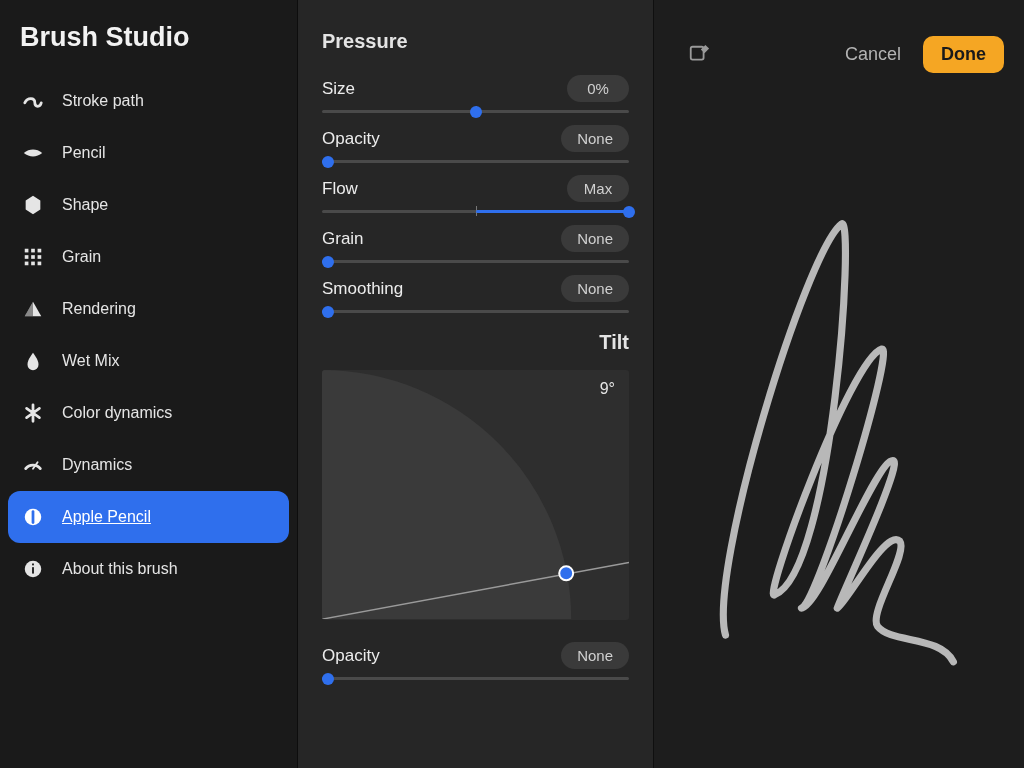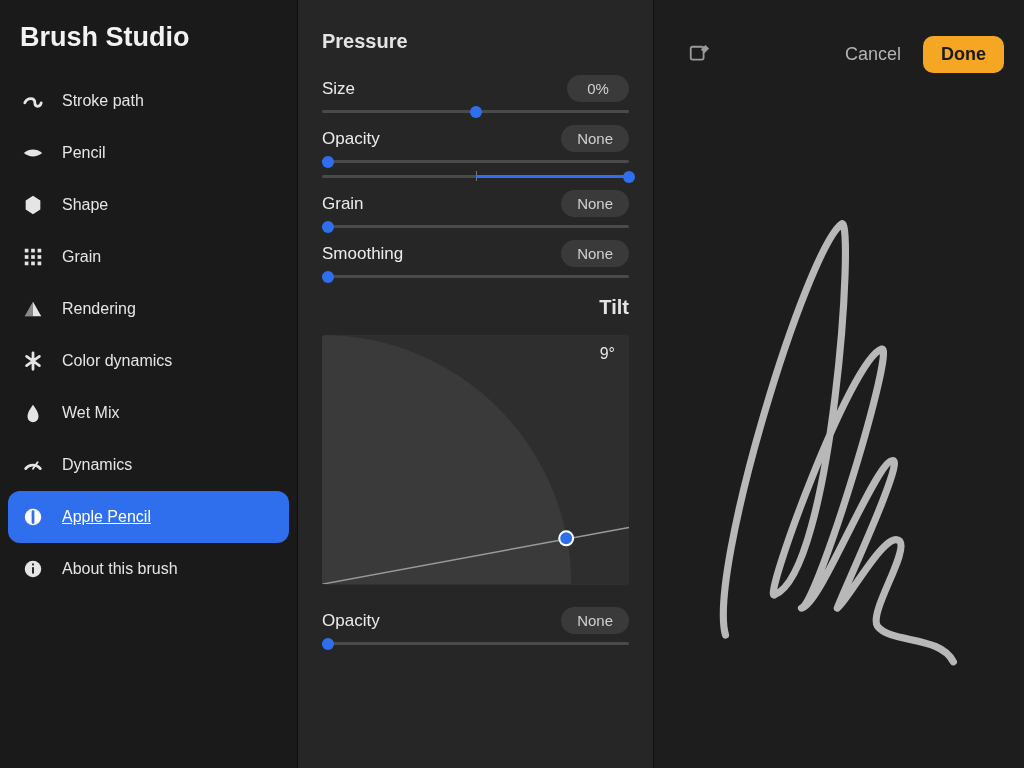--- a/index.html
+++ b/index.html
@@ -205,32 +205,32 @@
         <span class="nav-icon">
           <svg viewBox="0 0 24 24">
             <use href="#ic-rendering"></use>
           </svg>
         </span>
         <span>Rendering</span>
       </div>
       <div class="nav-item">
         <span class="nav-icon">
           <svg viewBox="0 0 24 24">
+            <use href="#ic-wetmix"></use>
+          </svg>
+        </span>
+        <span>Wet Mix</span>
+      </div>
+      <div class="nav-item">
+        <span class="nav-icon">
+          <svg viewBox="0 0 24 24">
             <use href="#ic-colordyn"></use>
           </svg>
         </span>
         <span>Color dynamics</span>
-      </div>
-      <div class="nav-item">
-        <span class="nav-icon">
-          <svg viewBox="0 0 24 24">
-            <use href="#ic-wetmix"></use>
-          </svg>
-        </span>
-        <span>Wet Mix</span>
       </div>
       <div class="nav-item">
         <span class="nav-icon">
           <svg viewBox="0 0 24 24">
             <use href="#ic-dynamics"></use>
           </svg>
         </span>
         <span>Dynamics</span>
       </div>
       <div class="nav-item selected">
@@ -269,20 +269,24 @@
         <div class="slider-head">
           <span class="slider-label">Opacity</span>
           <span class="slider-pill">None</span>
         </div>
         <div class="slider-track">
           <div class="fill" style="left:0%;width:2%"></div>
           <div class="knob" style="left:2%"></div>
         </div>
       </div>
       <div class="slider-row">
+        <div class="slider-head">
+          <span class="slider-label">Flow</span>
+          <span class="slider-pill">Max</span>
+        </div>
         <div class="slider-track">
           <div class="mid-tick"></div>
           <div class="fill" style="left:50%;width:50%"></div>
           <div class="knob" style="left:100%"></div>
         </div>
       </div>
       <div class="slider-row">
         <div class="slider-head">
           <span class="slider-label">Grain</span>
           <span class="slider-pill">None</span>

